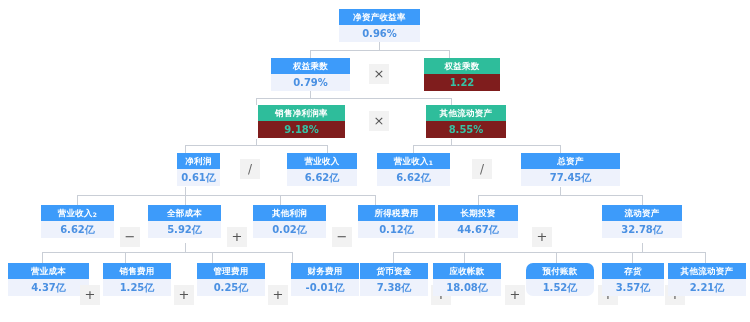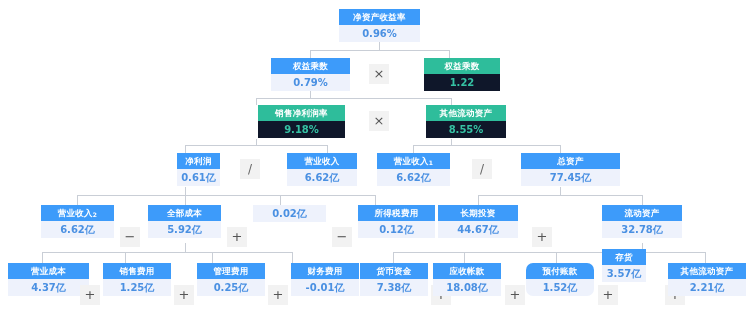--- a/index.html
+++ b/index.html
@@ -32,21 +32,21 @@
   .node .bd{
     height:17px;
     line-height:17px;
     font-size:10px;
     font-weight:bold;
     white-space:nowrap;
   }
   .node.blue .hd{background:#3d9bfa;}
   .node.blue .bd{background:#eef2fc;color:#4a90e2;}
   .node.green .hd{background:#2ebd9b;}
-  .node.green .bd{background:#0f172a;color:#35c2a4;}
+  .node.green .bd{background:#7f1d1d;color:#35c2a4;}
 
   .node .hd sub{
     font-size:6px;
     font-weight:bold;
     vertical-align:baseline;
     position:relative;
     top:1px;
   }
 
   
@@ -175,20 +175,21 @@
     <div class="hd"><span>营业收入</span><sub>2</sub></div>
     <div class="bd">6.62亿</div>
   </div>
   <div class="op" style="left:120px;top:227px;">−</div>
   <div class="node blue" style="left:148px;top:205px;width:73px;">
     <div class="hd">全部成本</div>
     <div class="bd">5.92亿</div>
   </div>
   <div class="op" style="left:227px;top:227px;">+</div>
   <div class="node blue" style="left:253px;top:205px;width:73px;">
+    <div class="hd">其他利润</div>
     <div class="bd">0.02亿</div>
   </div>
   <div class="op" style="left:332px;top:227px;">−</div>
   <div class="node blue" style="left:358px;top:205px;width:77px;">
     <div class="hd">所得税费用</div>
     <div class="bd">0.12亿</div>
   </div>
 
   <div class="node blue" style="left:438px;top:205px;width:80px;">
     <div class="hd">长期投资</div>
@@ -228,21 +229,21 @@
   <div class="node blue" style="left:433px;top:263px;width:68px;">
     <div class="hd">应收帐款</div>
     <div class="bd">18.08亿</div>
   </div>
   <div class="op" style="left:505px;top:285px;">+</div>
   <div class="node blue" style="left:526px;top:263px;width:68px;border-radius:7px;">
     <div class="hd">预付账款</div>
     <div class="bd">1.52亿</div>
   </div>
   <div class="op" style="left:598px;top:285px;">+</div>
-  <div class="node blue" style="left:602px;top:249px;width:44px;">
+  <div class="node blue" style="left:602px;top:263px;width:62px;">
     <div class="hd">存货</div>
     <div class="bd">3.57亿</div>
   </div>
   <div class="op" style="left:665px;top:285px;">+</div>
   <div class="node blue" style="left:668px;top:263px;width:78px;">
     <div class="hd">其他流动资产</div>
     <div class="bd">2.21亿</div>
   </div>
 
 </div>

